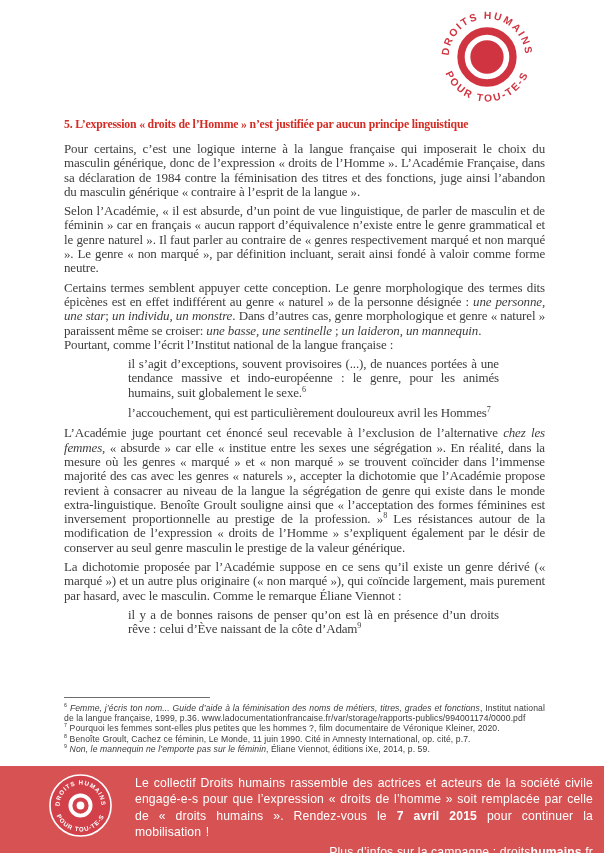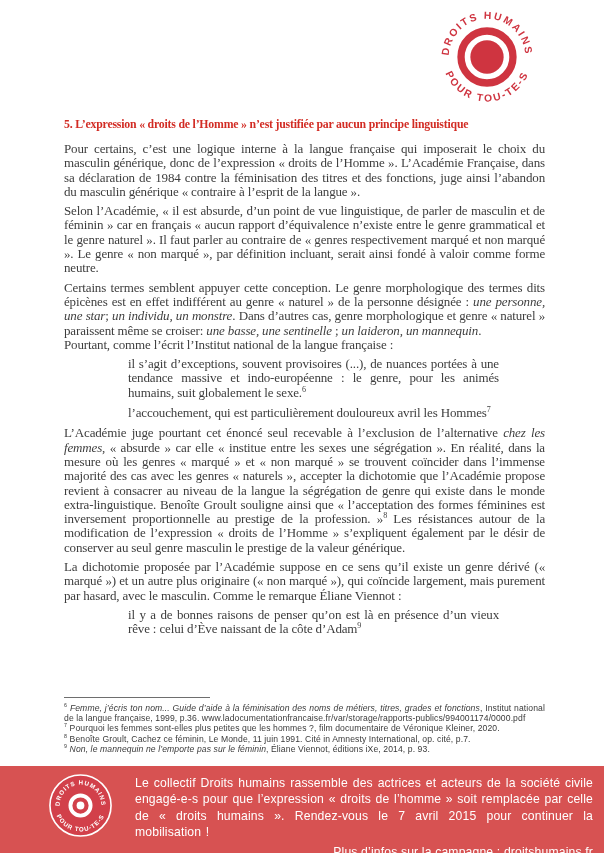--- a/index.html
+++ b/index.html
@@ -54,21 +54,21 @@
     line-height:14.3px;
     text-align:justify;
     margin:0 0 5px 0;
   }
   .quote{
     margin-left:64px;
     margin-right:46px;
     margin-bottom:6px;
   }
   .para .i,.quote .i,.footnote .i{font-style:italic;}
-  .b{font-weight:normal;}
+  .b{font-weight:bold;}
   sup{font-size:0.62em;vertical-align:super;line-height:0;}
   
   .fn-sep{
     position:absolute;left:64px;top:697px;
     width:146px;height:0;
     border:none;border-top:1px solid #6e6e6e;
   }
   .footnotes{
     position:absolute;left:64px;right:59px;top:703px;
     color:var(--footnote-text);
@@ -136,30 +136,30 @@
   <div class="content">
     <h1 class="heading">5. L’expression « droits de l’Homme » n’est justifiée par aucun principe linguistique</h1>
     <div>
         <p class="para"><span>Pour certains, c’est une logique interne à la langue française qui imposerait le choix du masculin générique, donc de l’expression « droits de l’Homme ». L’Académie Française, dans sa déclaration de 1984 contre la féminisation des titres et des fonctions, juge ainsi l’abandon du masculin générique « contraire à l’esprit de la langue ».</span></p>
         <p class="para"><span>Selon l’Académie, « il est absurde, d’un point de vue linguistique, de parler de masculin et de féminin » car en français « aucun rapport d’équivalence n’existe entre le genre grammatical et le genre naturel ». Il faut parler au contraire de « genres respectivement marqué et non marqué ». Le genre « non marqué », par définition incluant, serait ainsi fondé à valoir comme forme neutre.</span></p>
         <p class="para"><span>Certains termes semblent appuyer cette conception. Le genre morphologique des termes dits épicènes est en effet indifférent au genre « naturel » de la personne désignée : </span><span class="i">une personne, une star</span><span>; </span><span class="i">un individu, un monstre</span><span>. Dans d’autres cas, genre morphologique et genre « naturel » paraissent même se croiser: </span><span class="i">une basse, une sentinelle</span><span> ; </span><span class="i">un laideron, un mannequin</span><span>.</span><br><span>Pourtant, comme l’écrit l’Institut national de la langue française :</span></p>
         <p class="quote"><span>il s’agit d’exceptions, souvent provisoires (...), de nuances portées à une tendance massive et indo-européenne : le genre, pour les animés humains, suit globalement le sexe.</span><sup>6</sup></p>
         <p class="quote"><span>l’accouchement, qui est particulièrement douloureux avril les Hommes</span><sup>7</sup></p>
         <p class="para"><span>L’Académie juge pourtant cet énoncé seul recevable à l’exclusion de l’alternative </span><span class="i">chez les femmes</span><span>, « absurde » car elle « institue entre les sexes une ségrégation ». En réalité, dans la mesure où les genres « marqué » et « non marqué » se trouvent coïncider dans l’immense majorité des cas avec les genres « naturels », accepter la dichotomie que l’Académie propose revient à consacrer au niveau de la langue la ségrégation de genre qui existe dans le monde extra-linguistique. Benoîte Groult souligne ainsi que « l’acceptation des formes féminines est inversement proportionnelle au prestige de la profession. »</span><sup>8</sup><span> Les résistances autour de la modification de l’expression « droits de l’Homme » s’expliquent également par le désir de conserver au seul genre masculin le prestige de la valeur générique.</span></p>
         <p class="para"><span>La dichotomie proposée par l’Académie suppose en ce sens qu’il existe un genre dérivé (« marqué ») et un autre plus originaire (« non marqué »), qui coïncide largement, mais purement par hasard, avec le masculin. Comme le remarque Éliane Viennot :</span></p>
-        <p class="quote"><span>il y a de bonnes raisons de penser qu’on est là en présence d’un vieux rêve : celui d’Ève naissant de la côte d’Adam</span><sup>9</sup></p>
+        <p class="quote"><span>il y a de bonnes raisons de penser qu’on est là en présence d’un droits rêve : celui d’Ève naissant de la côte d’Adam</span><sup>9</sup></p>
       </div>
   </div>
 
   <hr class="fn-sep">
   <div class="footnotes">
       <div class="footnote"><sup>6</sup> <span class="i">Femme, j’écris ton nom... Guide d’aide à la féminisation des noms de métiers, titres, grades et fonctions</span><span>, Institut national de la langue française, 1999, p.36. www.ladocumentationfrancaise.fr/var/storage/rapports-publics/994001174/0000.pdf</span></div>
       <div class="footnote"><sup>7</sup> <span>Pourquoi les femmes sont-elles plus petites que les hommes ?, film documentaire de Véronique Kleiner, 2020.</span></div>
-      <div class="footnote"><sup>8</sup> <span>Benoîte Groult, Cachez ce féminin, Le Monde, 11 juin 1991. Cité in Amnesty International, op. cité, p.7.</span></div>
-      <div class="footnote"><sup>9</sup> <span class="i">Non, le mannequin ne l’emporte pas sur le féminin</span><span>, Éliane Viennot, éditions iXe, 2014, p. 93.</span></div>
+      <div class="footnote"><sup>8</sup> <span>Benoîte Groult, Cachez ce féminin, Le Monde, 11 juin 1990. Cité in Amnesty International, op. cité, p.7.</span></div>
+      <div class="footnote"><sup>9</sup> <span class="i">Non, le mannequin ne l’emporte pas sur le féminin</span><span>, Éliane Viennot, éditions iXe, 2014, p. 59.</span></div>
     </div>
 
   <div class="footer">
     <div class="badge">
       <svg viewBox="0 0 100 100">
         <circle class="base" cx="50" cy="50" r="47"></circle>
         <path id="bArcTop" d="M 22.3,66 A 32,32 0 1 1 77.7,66" fill="none"></path>
         <path id="bArcBottom" d="M 10.6,56.9 A 40,40 0 0 0 89.4,56.9" fill="none"></path>
         <text>
           <textPath href="#bArcTop" startOffset="50%" text-anchor="middle">DROITS HUMAINS</textPath>

